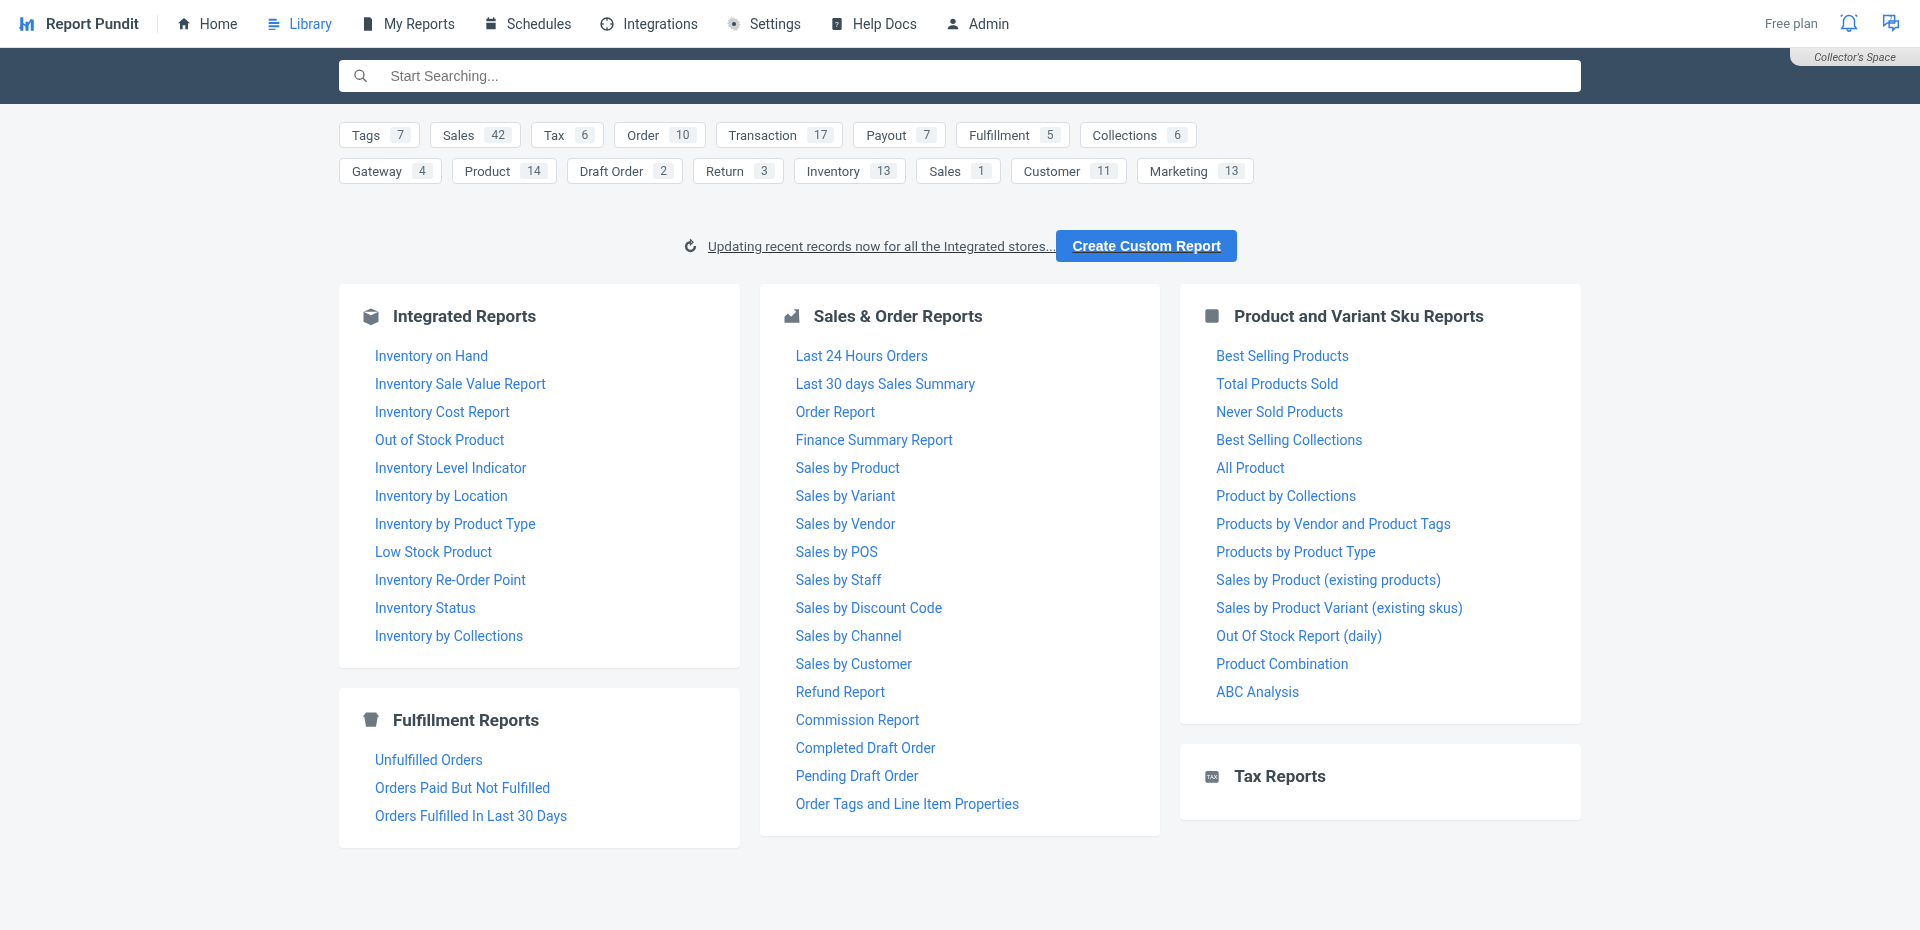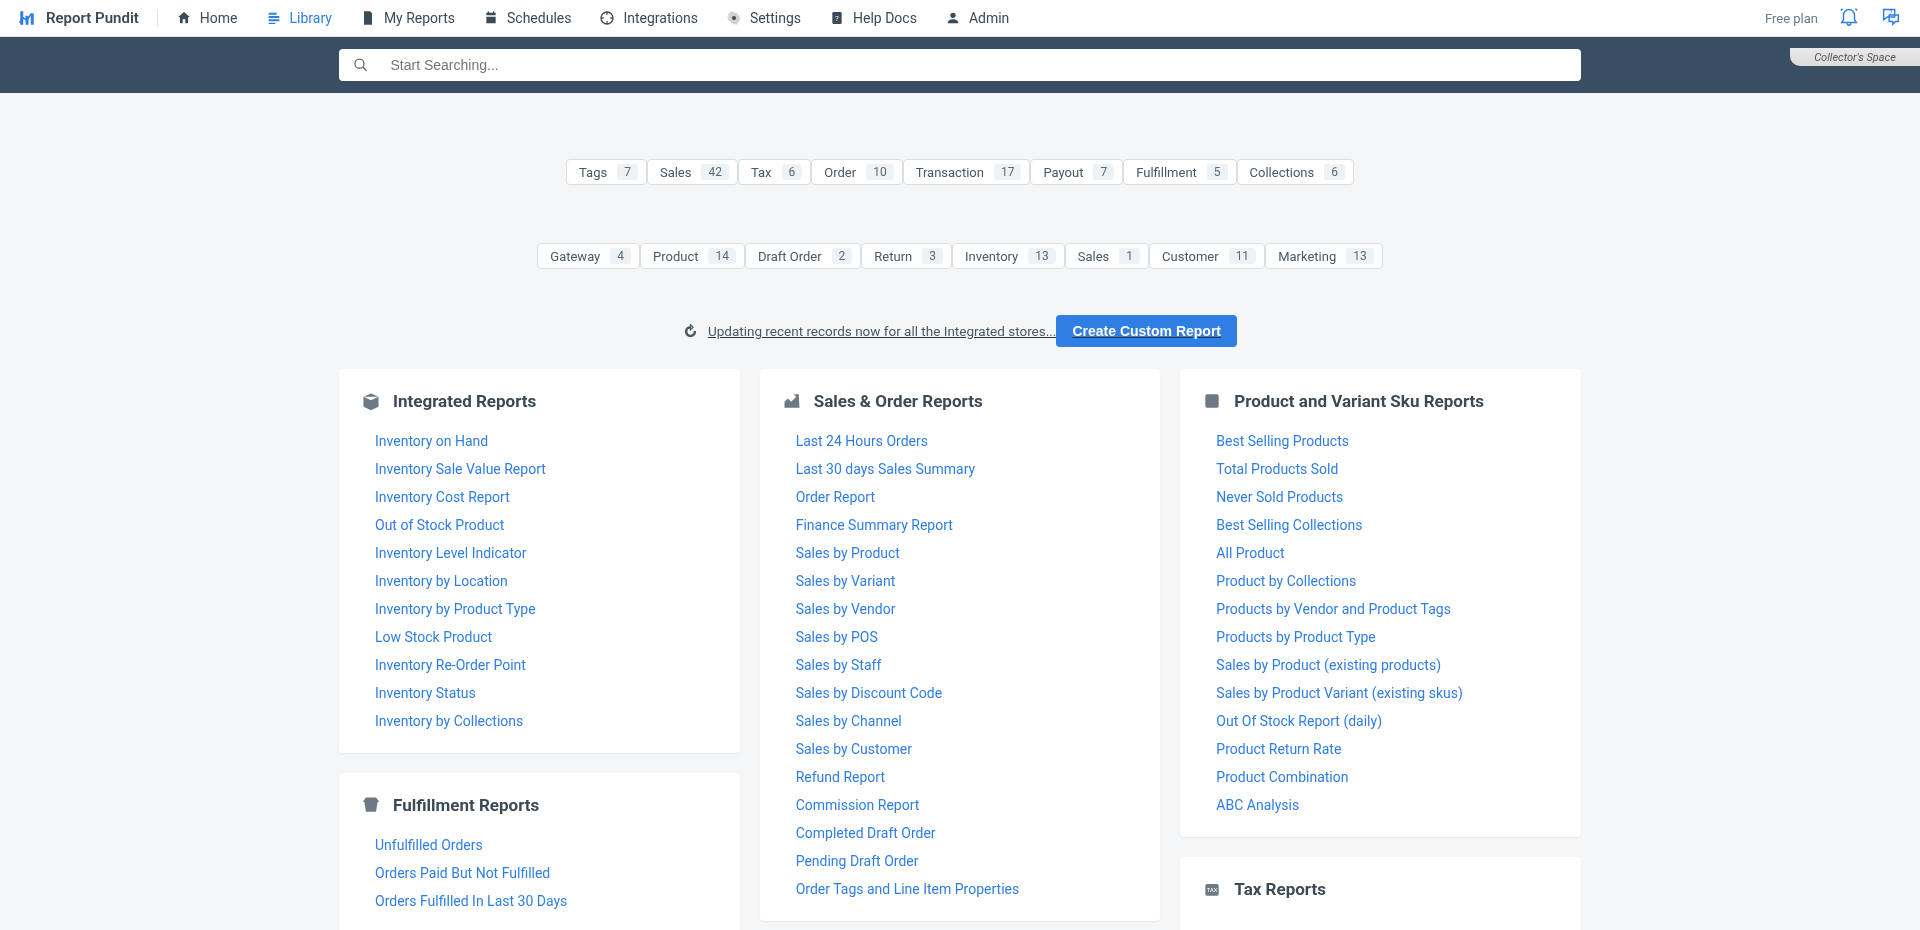--- a/index.html
+++ b/index.html
@@ -1,35 +1,35 @@
 <!DOCTYPE html>
 <html><head>
 <meta charset="utf-8">
 <style>
   * { box-sizing: border-box; margin: 0; padding: 0; }
   body { font-family: -apple-system, BlinkMacSystemFont, "Segoe UI", Roboto, Helvetica, Arial, sans-serif; background: #f5f6f7; color: #333; width:1920px;}
-  .topbar { display:flex; align-items:center; justify-content:space-between; background:#fff; border-bottom:1px solid #e0e0e0; height:37px; padding:0 18px; }
+  .topbar { display:flex; align-items:center; justify-content:space-between; background:#fff; border-bottom:1px solid #e0e0e0; height:48px; padding:0 18px; }
   .topbar-left { display:flex; align-items:center; gap:18px; }
   .brand { display:flex; align-items:center; gap:10px; font-weight:600; color:#3b4a57; font-size:15px; padding-right:18px; border-right:1px solid #e4e4e4; }
   .brand svg { width:18px; height:18px; }
   .nav { display:flex; align-items:center; gap:28px; }
   .nav-item { display:flex; align-items:center; gap:8px; color:#3b4a57; font-size:14px; cursor:pointer; }
   .nav-item.active { color:#2f7ee3; }
   .nav-item svg { width:16px; height:16px; }
   .topbar-right { display:flex; align-items:center; gap:20px; }
   .plan-text { font-size:13px; color:#6a7a86; }
   .icon-btn svg { width:22px; height:22px; stroke:#2f7ee3; fill:none; stroke-width:1.6; }
   .store-badge { position:absolute; top:48px; right:0; width:130px; height:18px; border-bottom-left-radius:10px; border-top-left-radius:0; background:linear-gradient(#e9e9e9,#dcdcdc); font-size:11px; font-style:italic; color:#555; display:flex; align-items:center; justify-content:center; }
   .searchbar-wrap { background:#394e63; padding:12px 0; }
   .searchbar { width:1242px; margin:0 auto; background:#fff; border-radius:4px; display:flex; align-items:center; padding:8px 14px; gap:22px; }
   .searchbar input { border:none; outline:none; font-size:14px; width:100%; color:#333; }
   .searchbar svg { width:16px; height:16px; stroke:#666; fill:none; stroke-width:2; }
   .content { width:1242px; margin:0 auto; padding-bottom:40px; }
   .filters { display:flex; flex-wrap:wrap; justify-content:center; gap:10px; padding:18px 0 8px; }
-  .filters-row { display:flex; justify-content:center; width:100%;margin-top:48px; }
+  .filters-row { display:flex; gap:10px; width:100%; }
   .chip { display:flex; align-items:center; gap:10px; background:#fff; border:1px solid #d8dee4; border-radius:4px; padding:4px 8px 4px 12px; font-size:13px; color:#4a5864; cursor:pointer; }
   .chip .count { background:#eef2f5; color:#5a6a76; border-radius:3px; padding:1px 7px; font-size:12px; }
   .toolbar-row { display:flex; justify-content:center; align-items:center; margin-top:38px; padding:0 2px;text-decoration:underline;}
   .status-msg { display:flex; align-items:center; gap:10px; color:#4a5864; font-size:13.5px; }
   .status-msg svg { width:15px; height:15px; }
   .btn-primary { background:#2f7ee3; color:#fff; border:none; border-radius:4px; padding:8px 16px; font-size:14px; font-weight:600; cursor:pointer; }
   .cards-area { display:flex; gap:20px; margin-top:22px; align-items:flex-start;}
   .col { display:flex; flex-direction:column; gap:20px; flex:1; min-width:0;}
   .card { background:#fff; border-radius:4px; box-shadow:0 1px 2px rgba(0,0,0,.06); padding:22px 22px 18px; }
   .card-header { display:flex; align-items:center; gap:12px; margin-bottom:16px; }
@@ -302,21 +302,20 @@
             <li>Total Products Sold</li>
             <li>Never Sold Products</li>
             <li>Best Selling Collections</li>
             <li>All Product</li>
             <li>Product by Collections</li>
             <li>Products by Vendor and Product Tags</li>
             <li>Products by Product Type</li>
             <li>Sales by Product (existing products)</li>
             <li>Sales by Product Variant (existing skus)</li>
             <li>Out Of Stock Report (daily)</li>
-            <li>Product Return Rate</li>
             <li>Product Combination</li>
             <li>ABC Analysis</li>
           </ul>
       </div>
       <div class="card">
         <div class="card-header">
           <svg viewBox="0 0 24 24">
               <rect x="4" y="6" width="16" height="14" rx="2"></rect>
               <text x="12" y="16" font-size="7" text-anchor="middle" fill="#fff">TAX</text>
             </svg>

